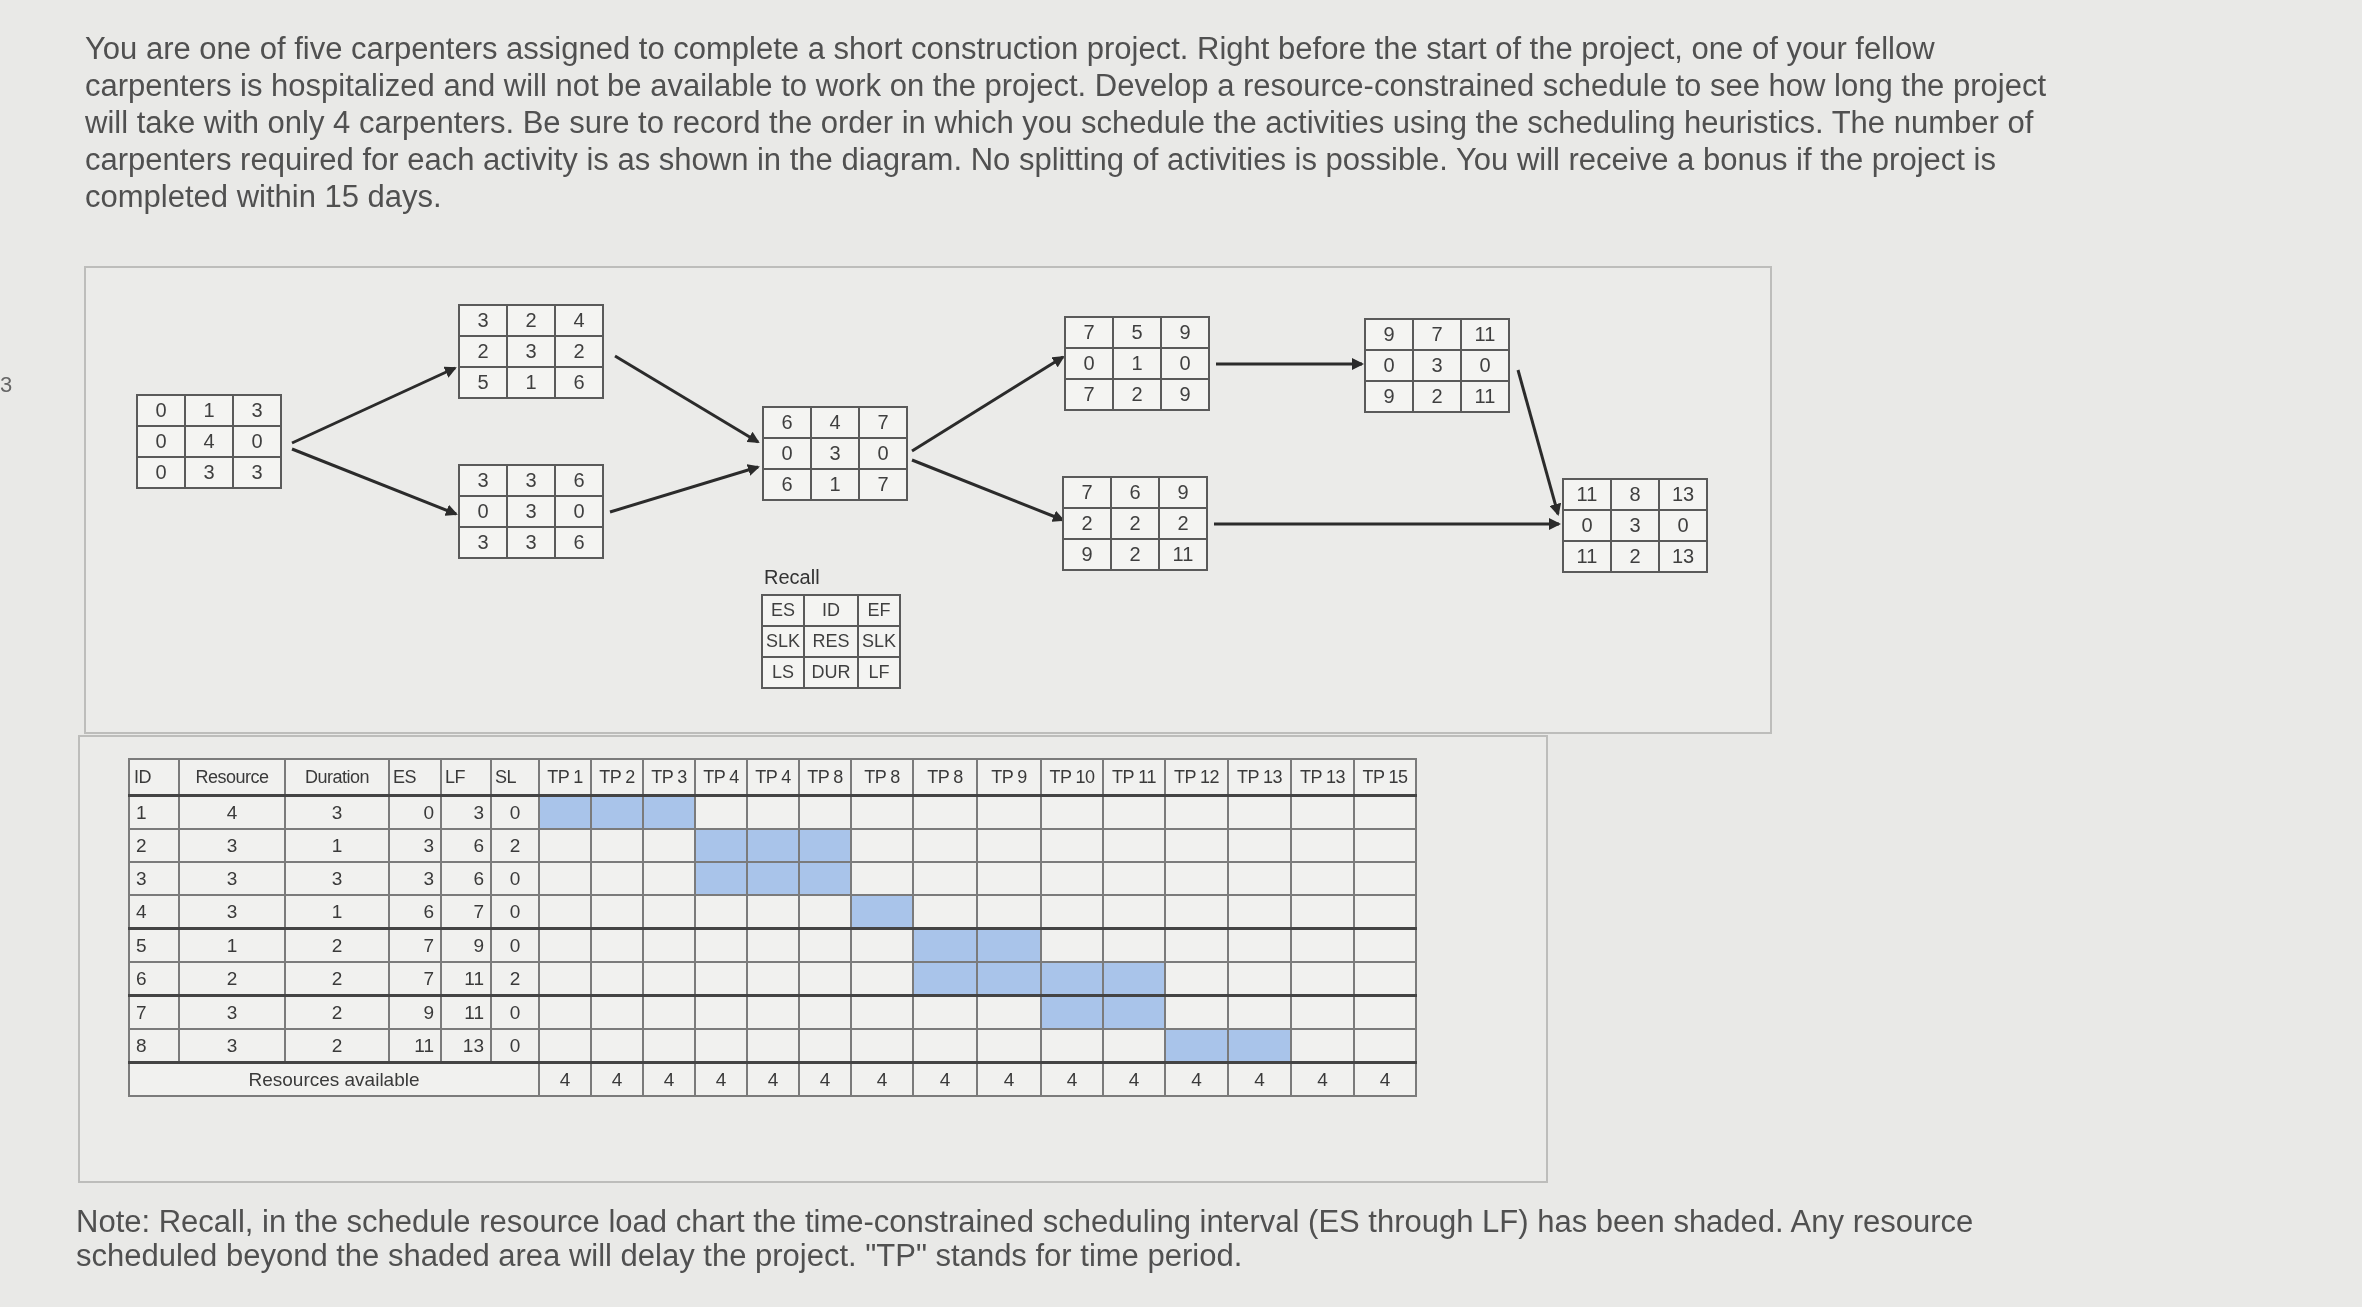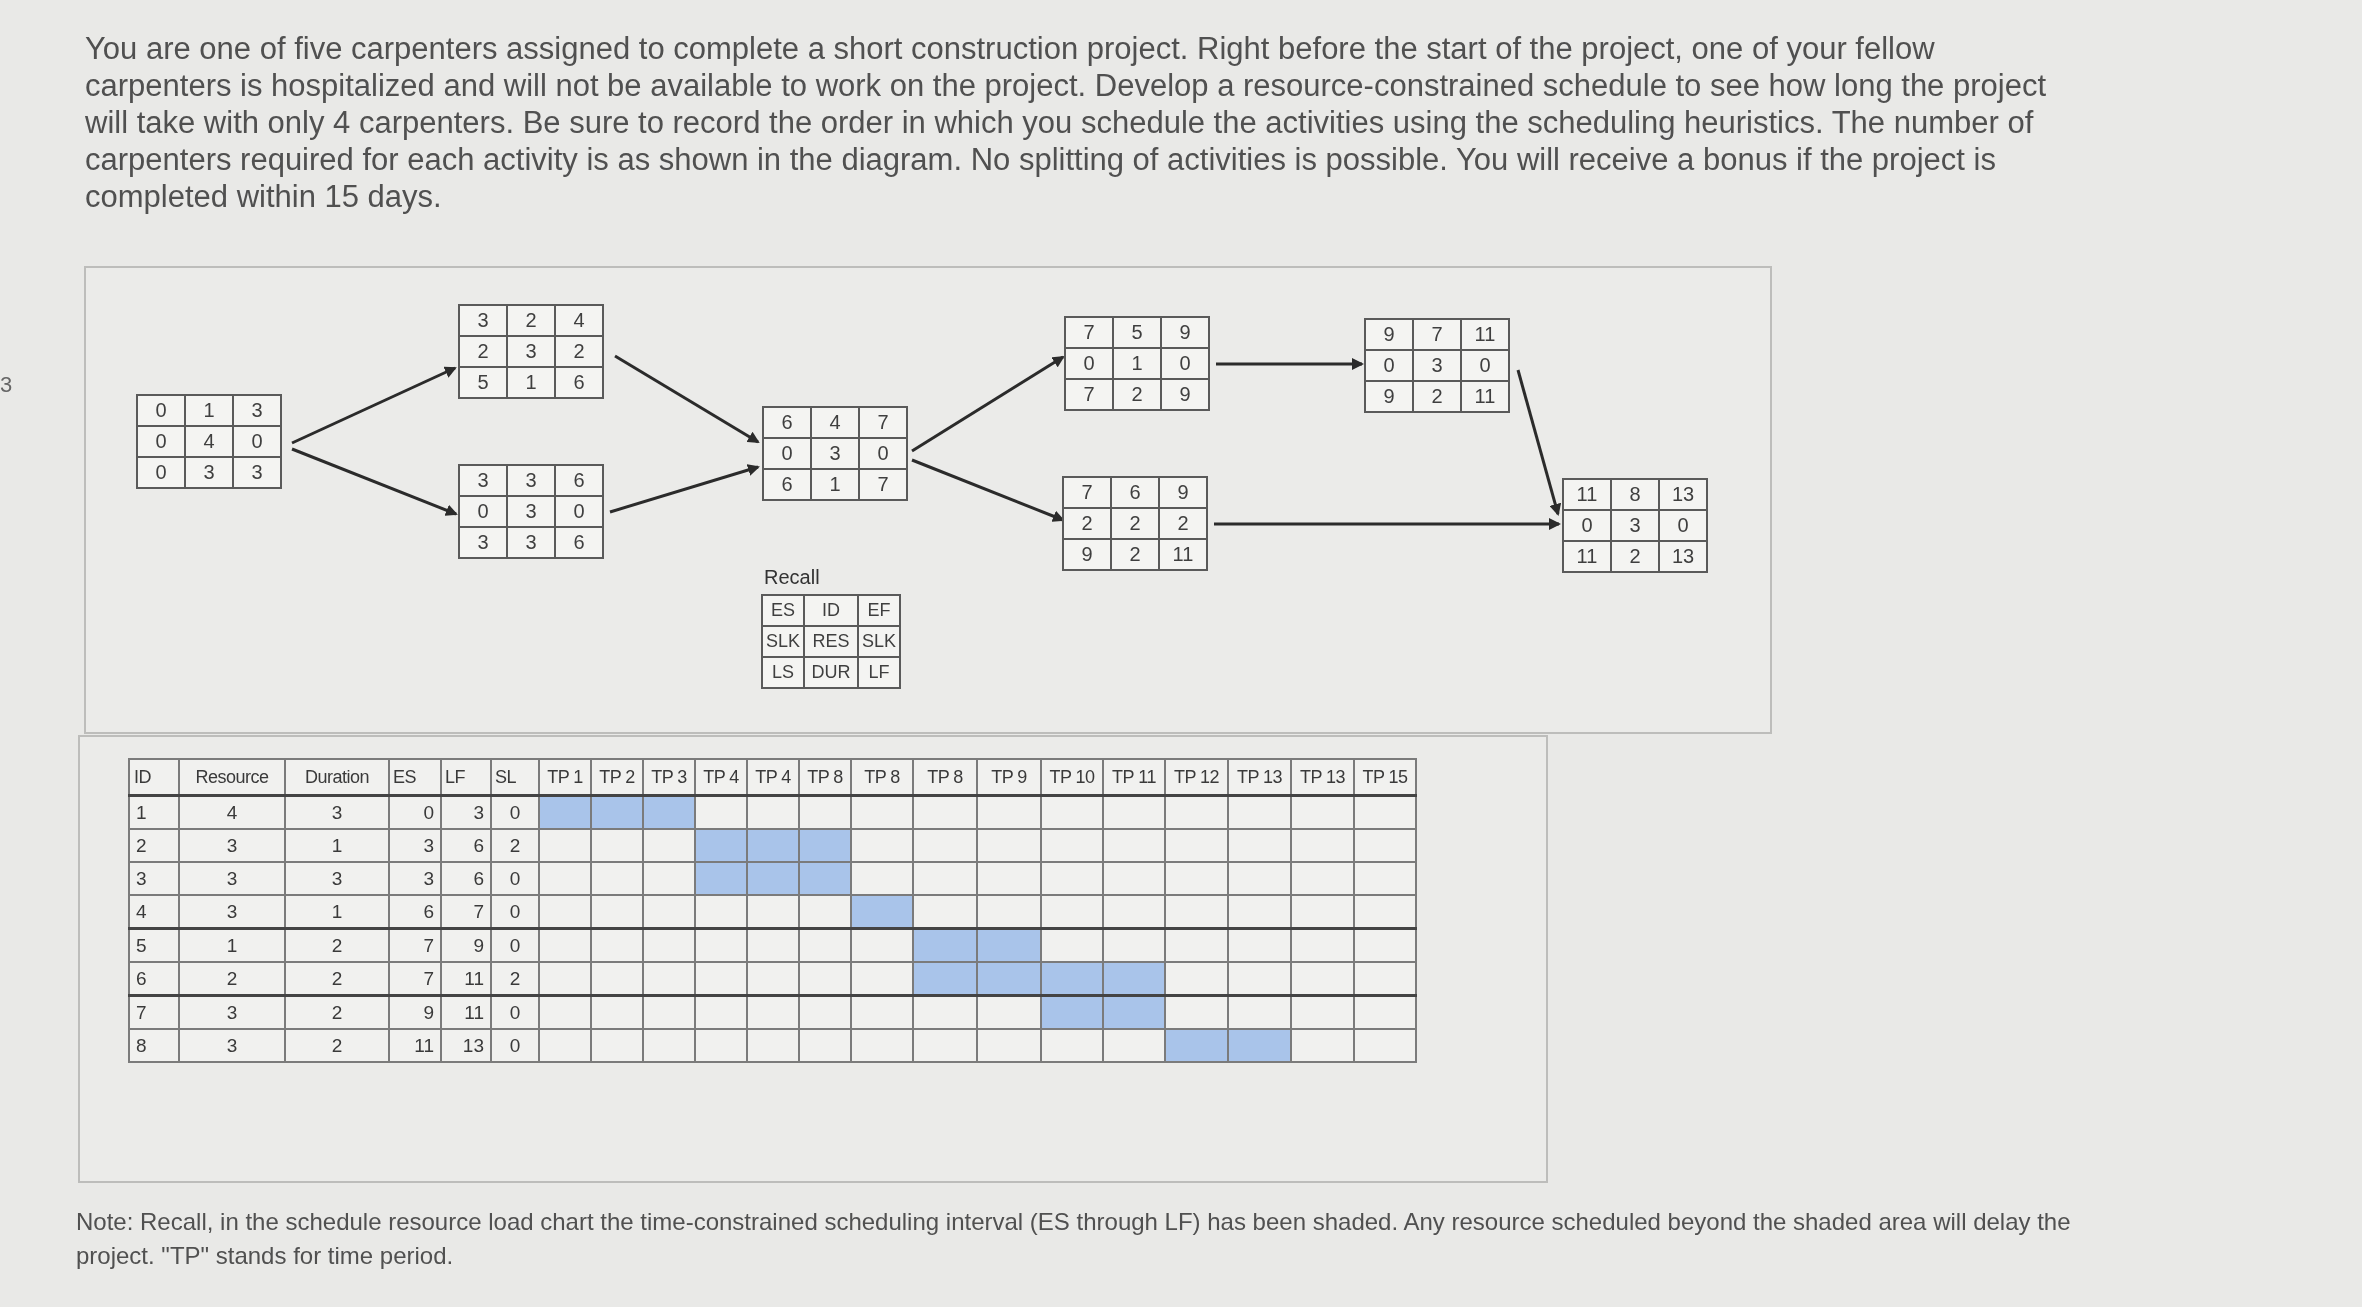--- a/index.html
+++ b/index.html
@@ -41,21 +41,21 @@
     border:2px solid #7b7b7b; padding:0; height:31px; text-align:center;
     font-weight:normal;
   }
   .sched th { font-size:18px; height:34px; letter-spacing:-0.5px; }
   .sched td.id { text-align:left; padding-left:6px; }
   .sched td.shaded { background:#a9c4ea; }
   .sched tr.thick td { border-top:3px solid #444; }
   .sched td.label-cell { text-align:center; }
   .note {
     position:absolute; left:76px; top:1205px; width:2000px;
-    font-size:24px; line-height:34px; color:#505050;
+    font-size:31px; line-height:34px; color:#505050;
   }
 </style>
 </head>
 <body>
 
 <div class="para">You are one of five carpenters assigned to complete a short construction project. Right before the start of the project, one of your fellow carpenters is hospitalized and will not be available to work on the project. Develop a resource-constrained schedule to see how long the project will take with only 4 carpenters. Be sure to record the order in which you schedule the activities using the scheduling heuristics. The number of carpenters required for each activity is as shown in the diagram. No splitting of activities is possible. You will receive a bonus if the project is completed within 15 days.</div>
 <div class="edge-mark">3</div>
 
 <div class="panel diagram-panel"></div>
 
@@ -488,16 +488,34 @@
         <td></td>
         <td></td>
         <td></td>
         <td></td>
         <td></td>
         <td class="shaded" style="background: rgb(169, 196, 234);"></td>
         <td class="shaded" style="background: rgb(169, 196, 234);"></td>
         <td></td>
         <td></td>
       </tr>
+      <tr class="thick">
+        <td colspan="6" class="label-cell">Resources available</td>
+        <td>4</td>
+        <td>4</td>
+        <td>4</td>
+        <td>4</td>
+        <td>4</td>
+        <td>4</td>
+        <td>4</td>
+        <td>4</td>
+        <td>4</td>
+        <td>4</td>
+        <td>4</td>
+        <td>4</td>
+        <td>4</td>
+        <td>4</td>
+        <td>4</td>
+      </tr>
     </tbody>
 </table>
 
 <div class="note">Note: Recall, in the schedule resource load chart the time-constrained scheduling interval (ES through LF) has been shaded. Any resource scheduled beyond the shaded area will delay the project. "TP" stands for time period.</div>
 
 </body></html>

